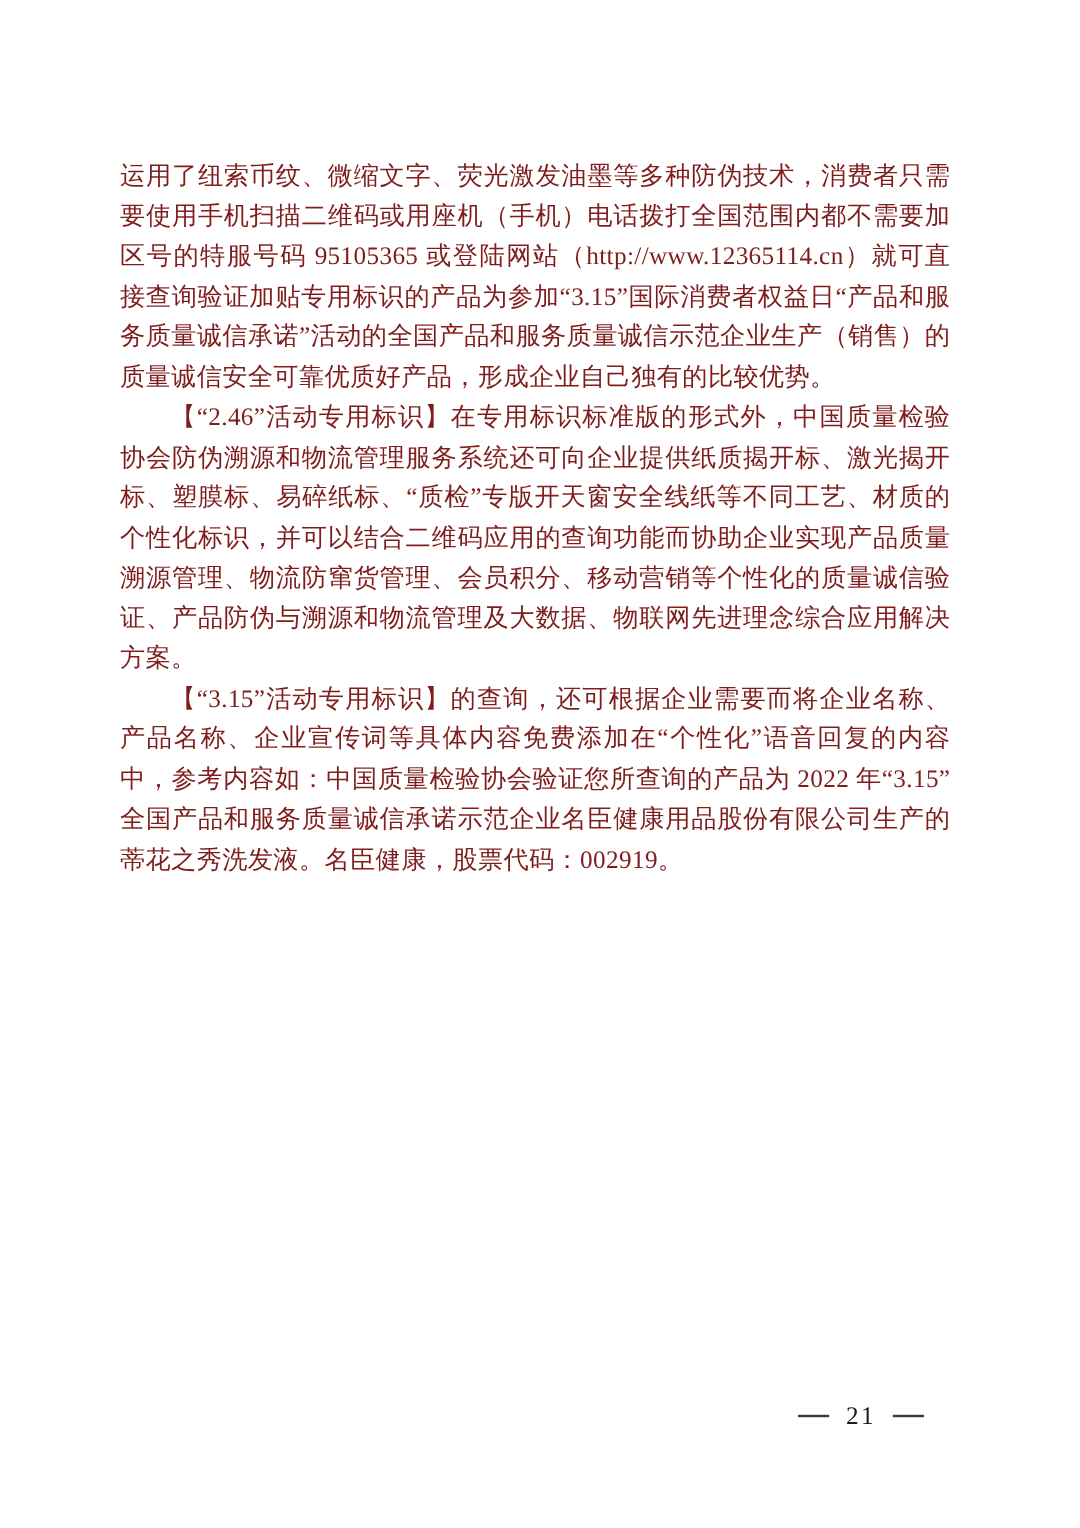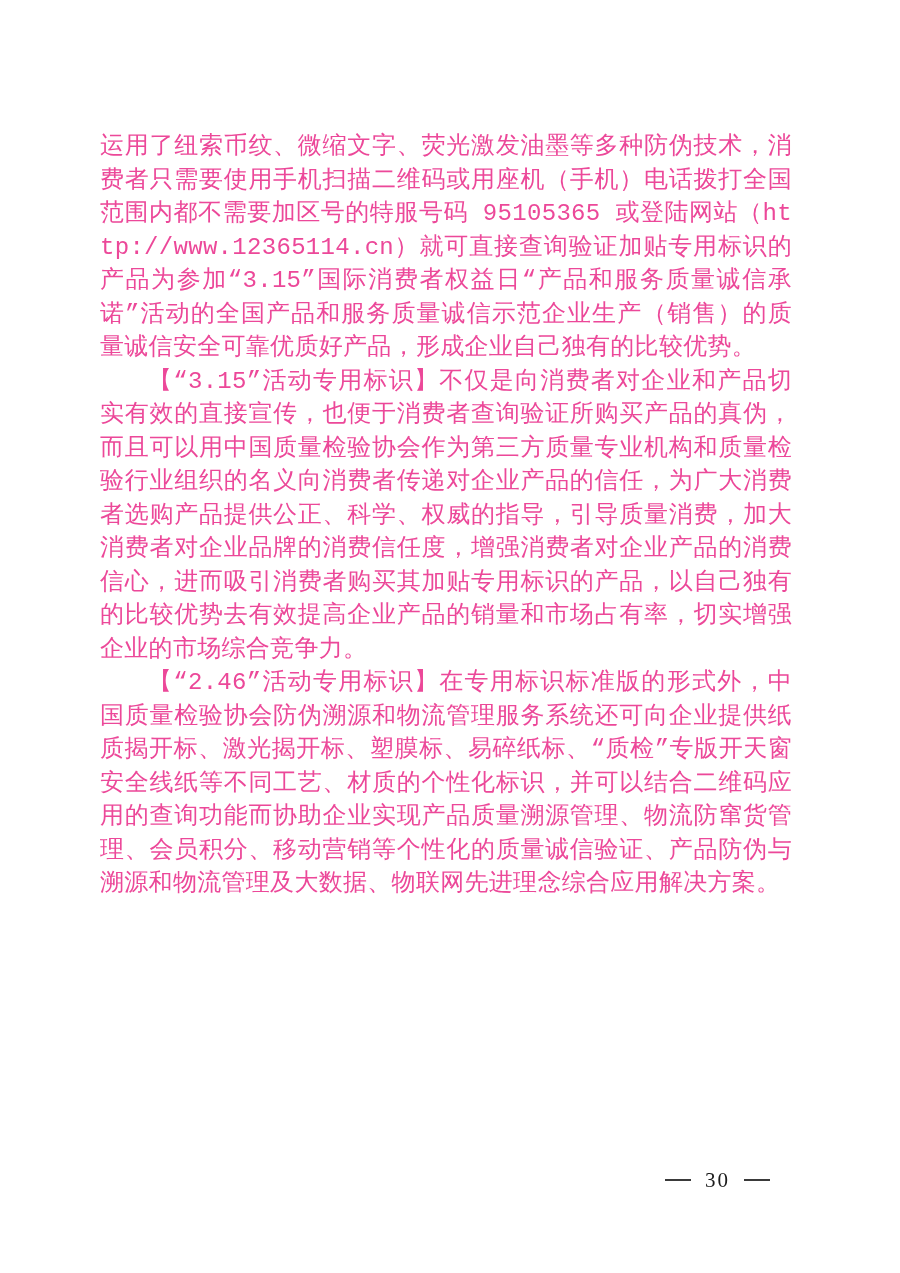--- a/index.html
+++ b/index.html
@@ -21,28 +21,27 @@
   }
   .content {
     position: absolute;
     left: 100px;
     top: 130px;
     width: 692px;
   }
   p.para {
     margin: 0;
     padding: 0;
-    font-size: 24px;
+    font-size: 21px;
     line-height: 33.5px;
-    color: #ec4899;
+    color: #7f1d1d;
     text-align: justify;
     text-justify: inter-ideograph;
     letter-spacing: 0.3px;
     word-break: break-all;
-    font-family: Liberation Mono, monospace;
   }
   p.para.indent {
     text-indent: 2em;
   }
   .footer {
     position: absolute;
     top: 1168px;
     right: 130px;
     font-size: 20px;
     color: #2a2a2a;
@@ -63,21 +62,21 @@
     color: #1c1c1c;
   }
 </style>
 </head>
 <body>
 
 <div class="page">
 
   <div class="content">
     <p class="para">运用了纽索币纹、微缩文字、荧光激发油墨等多种防伪技术，消费者只需要使用手机扫描二维码或用座机（手机）电话拨打全国范围内都不需要加区号的特服号码 95105365 或登陆网站（http://www.12365114.cn）就可直接查询验证加贴专用标识的产品为参加“3.15”国际消费者权益日“产品和服务质量诚信承诺”活动的全国产品和服务质量诚信示范企业生产（销售）的质量诚信安全可靠优质好产品，形成企业自己独有的比较优势。</p>
-    <p class="para indent">【“3.15”活动专用标识】不仅是向消费者对企业和产品切实有效的直接宣传，也便于消费者查询验证所购买产品的真伪，而且可以用中国质量检验协会作为第三方质量专业机构和质量检验行业组织的名义向消费者传递对企业产品的信任，为广大消费者选购产品提供公正、科学、权威的指导，引导质量消费，加大消费者对企业品牌的消费信任度，增强消费者对企业产品的消费信心，进而吸引消费者购买其加贴专用标识的产品，以自己独有的比较优势去有效提高企业产品的销量和市场占有率，切实增强企业的市场综合竞争力。</p>
     <p class="para indent">【“2.46”活动专用标识】在专用标识标准版的形式外，中国质量检验协会防伪溯源和物流管理服务系统还可向企业提供纸质揭开标、激光揭开标、塑膜标、易碎纸标、“质检”专版开天窗安全线纸等不同工艺、材质的个性化标识，并可以结合二维码应用的查询功能而协助企业实现产品质量溯源管理、物流防窜货管理、会员积分、移动营销等个性化的质量诚信验证、产品防伪与溯源和物流管理及大数据、物联网先进理念综合应用解决方案。</p>
+    <p class="para indent">【“3.15”活动专用标识】的查询，还可根据企业需要而将企业名称、产品名称、企业宣传词等具体内容免费添加在“个性化”语音回复的内容中，参考内容如：中国质量检验协会验证您所查询的产品为 2022 年“3.15”全国产品和服务质量诚信承诺示范企业名臣健康用品股份有限公司生产的蒂花之秀洗发液。名臣健康，股票代码：002919。</p>
   </div>
 
   <div class="footer">
-    <span class="dash"></span><span class="num">30</span><span class="dash"></span>
+    <span class="dash"></span><span class="num">21</span><span class="dash"></span>
   </div>
 
 </div>
 
 </body></html>

